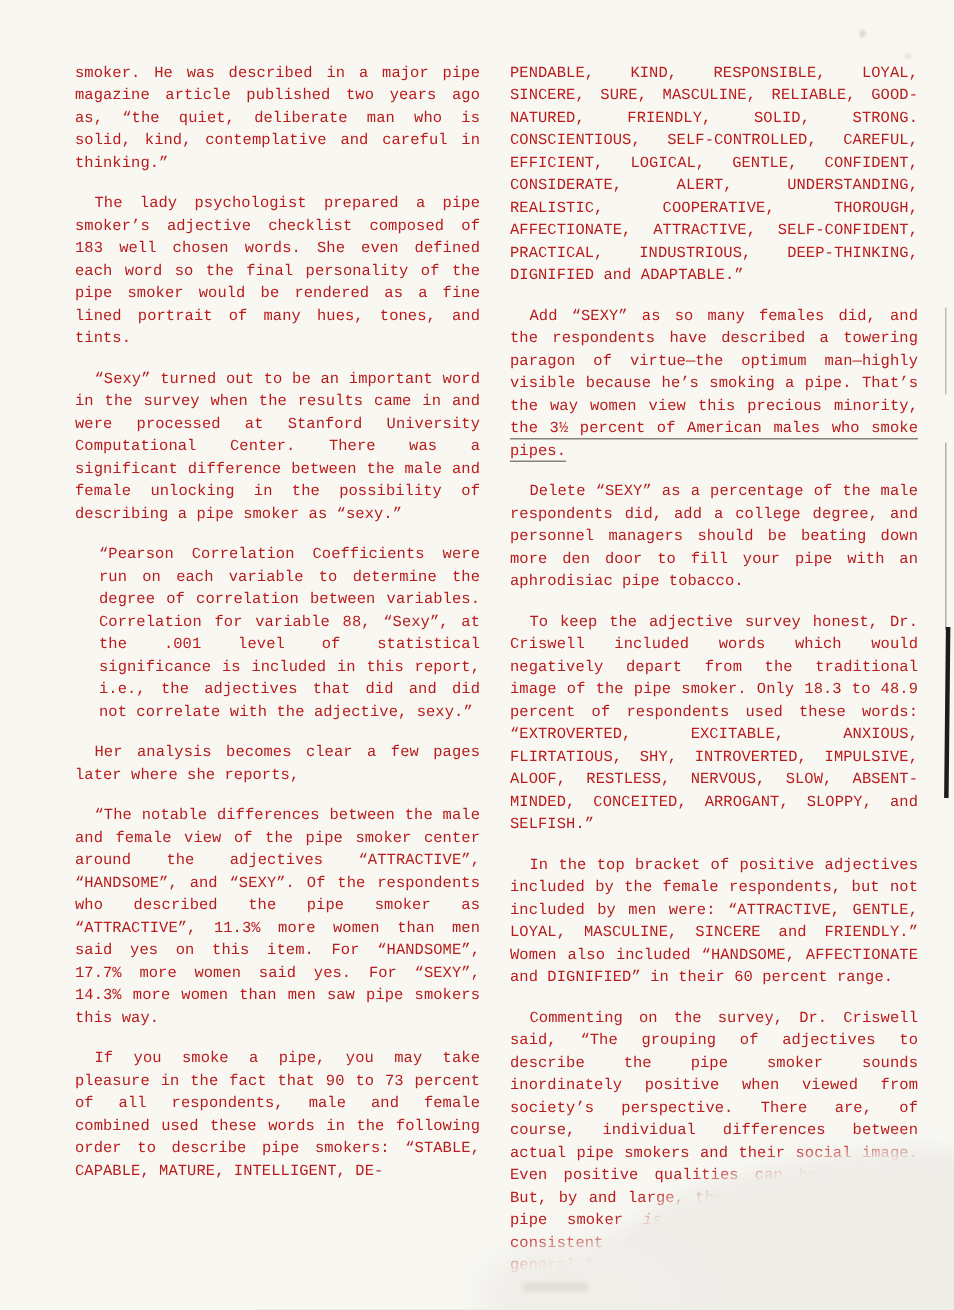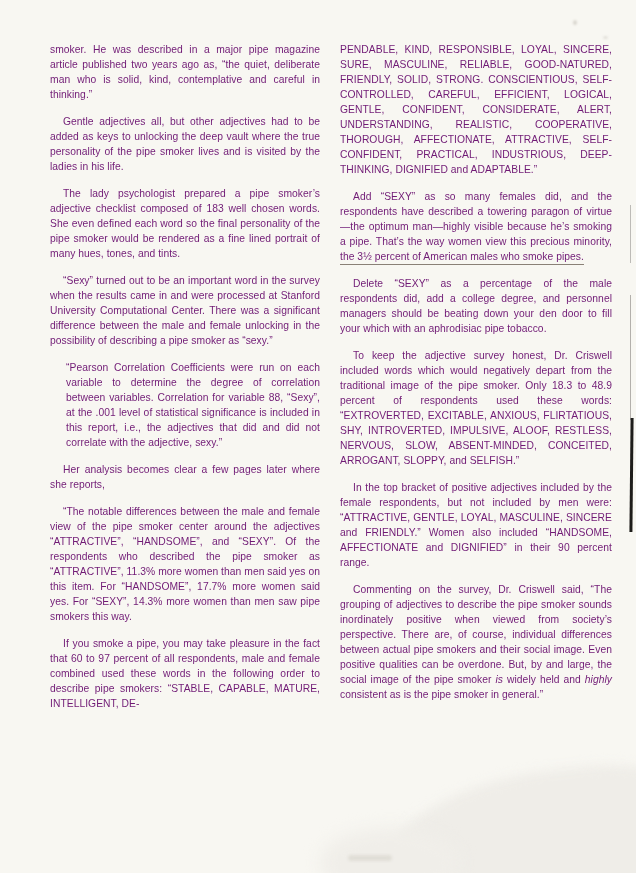--- a/index.html
+++ b/index.html
@@ -3,22 +3,22 @@
 <meta charset="utf-8">
 <style>
   html, body { margin: 0; padding: 0; background: #e8e6e1; }
   .page {
     position: relative;
     width: 636px;
     height: 873px;
     margin: 0 auto;
     background: #f8f7f2;
     overflow: hidden;
-    font-family: Liberation Sans, sans-serif;
-    color: #701a75;
+    font-family: Liberation Mono, monospace;
+    color: #b91c1c;
   }
   .column {
     position: absolute;
     top: 42px;
     text-align: justify;
     font-size: 10.3px;
     line-height: 15px;
     letter-spacing: 0.05px;
   }
   .column-left  { left: 50px;  width: 270px; }
@@ -56,34 +56,33 @@
     position: absolute; left: 348px; top: 855px; width: 44px; height: 6px;
     background: #d4d1c8; opacity: .55; filter: blur(1.5px); border-radius: 3px;
   }
 </style>
 </head>
 <body>
 
 <div class="page">
   <div class="column column-left">
       <p class="para"><span class="seg-normal">smoker. He was described in a major pipe magazine article published two years ago as, “the quiet, deliberate man who is solid, kind, contemplative and careful in thinking.”</span></p>
-      <p class="para indent"><span class="seg-normal">Gentle adjectives all, but other adjectives had to be added as keys to unlocking the deep vault where the true personality of the pipe smoker lives and is visited by the ladies in his life.</span></p>
       <p class="para indent"><span class="seg-normal">The lady psychologist prepared a pipe smoker’s adjective checklist composed of 183 well chosen words. She even defined each word so the final personality of the pipe smoker would be rendered as a fine lined portrait of many hues, tones, and tints.</span></p>
       <p class="para indent"><span class="seg-normal">“Sexy” turned out to be an important word in the survey when the results came in and were processed at Stanford University Computational Center. There was a significant difference between the male and female unlocking in the possibility of describing a pipe smoker as “sexy.”</span></p>
       <p class="para block"><span class="seg-normal">“Pearson Correlation Coefficients were run on each variable to determine the degree of correlation between variables. Correlation for variable 88, “Sexy”, at the .001 level of statistical significance is included in this report, i.e., the adjectives that did and did not correlate with the adjective, sexy.”</span></p>
       <p class="para indent"><span class="seg-normal">Her analysis becomes clear a few pages later where she reports,</span></p>
       <p class="para indent"><span class="seg-normal">“The notable differences between the male and female view of the pipe smoker center around the adjectives “ATTRACTIVE”, “HANDSOME”, and “SEXY”. Of the respondents who described the pipe smoker as “ATTRACTIVE”, 11.3% more women than men said yes on this item. For “HANDSOME”, 17.7% more women said yes. For “SEXY”, 14.3% more women than men saw pipe smokers this way.</span></p>
-      <p class="para indent"><span class="seg-normal">If you smoke a pipe, you may take pleasure in the fact that 60 to 97 percent of all respondents, male and female combined used these words in the following order to describe pipe smokers: “STABLE, CAPABLE, MATURE, INTELLIGENT, DE-</span></p>
+      <p class="para indent"><span class="seg-normal">If you smoke a pipe, you may take pleasure in the fact that 90 to 73 percent of all respondents, male and female combined used these words in the following order to describe pipe smokers: “STABLE, CAPABLE, MATURE, INTELLIGENT, DE-</span></p>
     </div>
   <div class="column column-right">
       <p class="para"><span class="seg-normal">PENDABLE, KIND, RESPONSIBLE, LOYAL, SINCERE, SURE, MASCULINE, RELIABLE, GOOD-NATURED, FRIENDLY, SOLID, STRONG. CONSCIENTIOUS, SELF-CONTROLLED, CAREFUL, EFFICIENT, LOGICAL, GENTLE, CONFIDENT, CONSIDERATE, ALERT, UNDERSTANDING, REALISTIC, COOPERATIVE, THOROUGH, AFFECTIONATE, ATTRACTIVE, SELF-CONFIDENT, PRACTICAL, INDUSTRIOUS, DEEP-THINKING, DIGNIFIED and ADAPTABLE.”</span></p>
       <p class="para indent"><span class="seg-normal">Add “SEXY” as so many females did, and the respondents have described a towering paragon of virtue—the optimum man—highly visible because he’s smoking a pipe. That’s the way women view this precious minority, </span><span class="seg-pencil-underline">the 3½ percent of American males who smoke pipes.</span></p>
-      <p class="para indent"><span class="seg-normal">Delete “SEXY” as a percentage of the male respondents did, add a college degree, and personnel managers should be beating down your den door to fill your which with an aphrodisiac pipe tobacco.</span></p>
+      <p class="para indent"><span class="seg-normal">Delete “SEXY” as a percentage of the male respondents did, add a college degree, and personnel managers should be beating down more den door to fill your pipe with an aphrodisiac pipe tobacco.</span></p>
       <p class="para indent"><span class="seg-normal">To keep the adjective survey honest, Dr. Criswell included words which would negatively depart from the traditional image of the pipe smoker. Only 18.3 to 48.9 percent of respondents used these words: “EXTROVERTED, EXCITABLE, ANXIOUS, FLIRTATIOUS, SHY, INTROVERTED, IMPULSIVE, ALOOF, RESTLESS, NERVOUS, SLOW, ABSENT-MINDED, CONCEITED, ARROGANT, SLOPPY, and SELFISH.”</span></p>
-      <p class="para indent"><span class="seg-normal">In the top bracket of positive adjectives included by the female respondents, but not included by men were: “ATTRACTIVE, GENTLE, LOYAL, MASCULINE, SINCERE and FRIENDLY.” Women also included “HANDSOME, AFFECTIONATE and DIGNIFIED” in their 90 percent range.</span></p>
+      <p class="para indent"><span class="seg-normal">In the top bracket of positive adjectives included by the female respondents, but not included by men were: “ATTRACTIVE, GENTLE, LOYAL, MASCULINE, SINCERE and FRIENDLY.” Women also included “HANDSOME, AFFECTIONATE and DIGNIFIED” in their 60 percent range.</span></p>
       <p class="para indent"><span class="seg-normal">Commenting on the survey, Dr. Criswell said, “The grouping of adjectives to describe the pipe smoker sounds inordinately positive when viewed from society’s perspective. There are, of course, individual differences between actual pipe smokers and their social image. Even positive qualities can be overdone. But, by and large, the social image of the pipe smoker </span><span class="seg-italic">is</span><span class="seg-normal"> widely held and </span><span class="seg-italic">highly</span><span class="seg-normal"> consistent as is the pipe smoker in general.”</span></p>
     </div>
 
   <div class="scan-line s1"></div>
   <div class="scan-line s2"></div>
   <div class="scan-line s3"></div>
   <div class="corner-shadow"></div>
   <div class="corner-shadow-2"></div>
   <div class="speck a"></div>
   <div class="speck b"></div>

